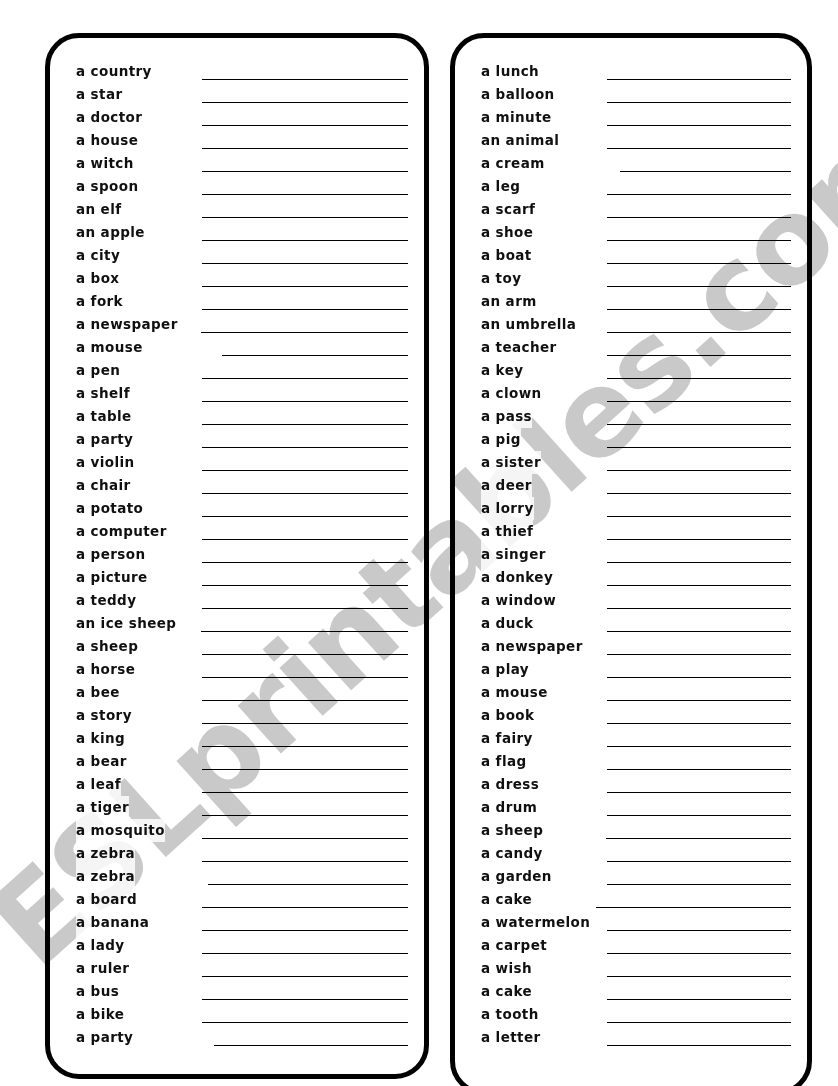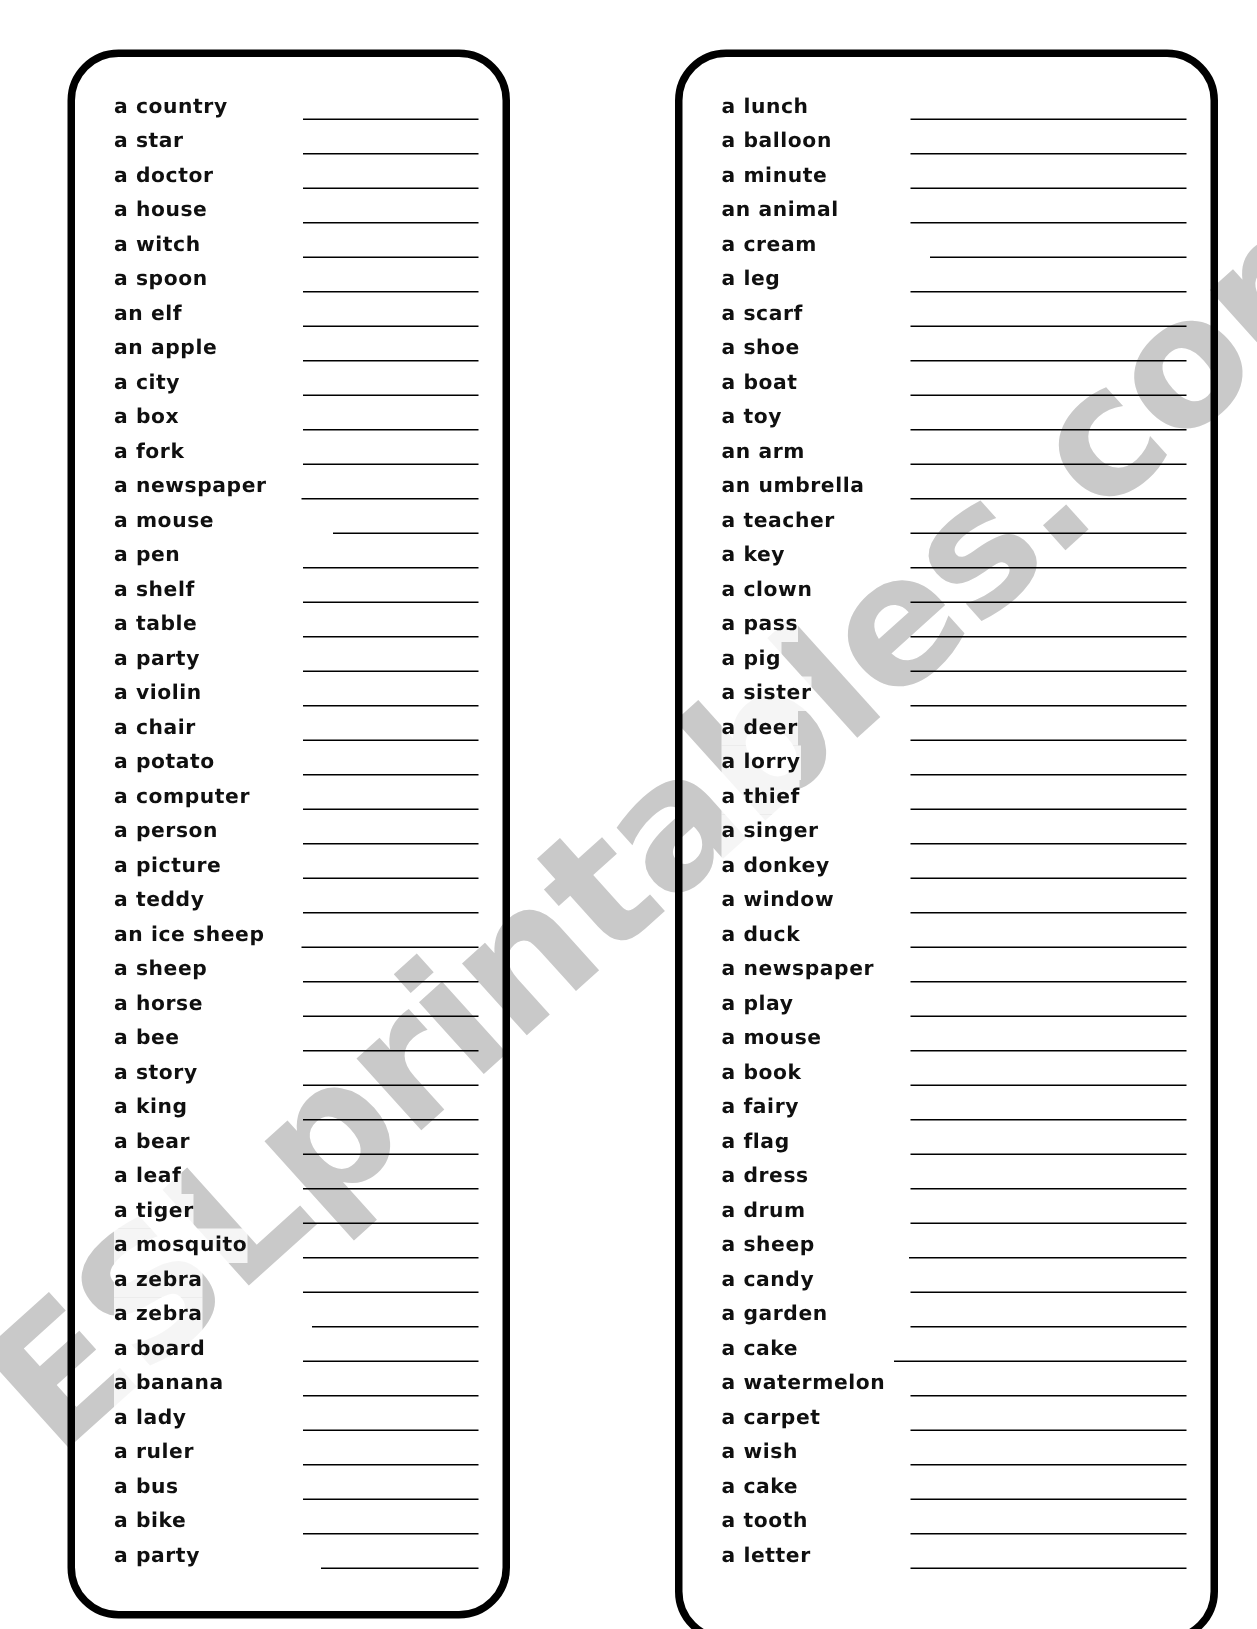--- a/index.html
+++ b/index.html
@@ -49,21 +49,21 @@
     box-sizing: border-box;
     border: 5px solid #000000;
     border-radius: 34px;
     background: transparent;
     z-index: 2;
     overflow: hidden;
   }
   .panel-left {
     left: 45px;
     top: 33px;
-    width: 295px;
+    width: 384px;
     height: 1046px;
   }
   .panel-right {
     left: 450px;
     top: 33px;
     width: 362px;
     height: 1062px;
   }
 
   .list {

